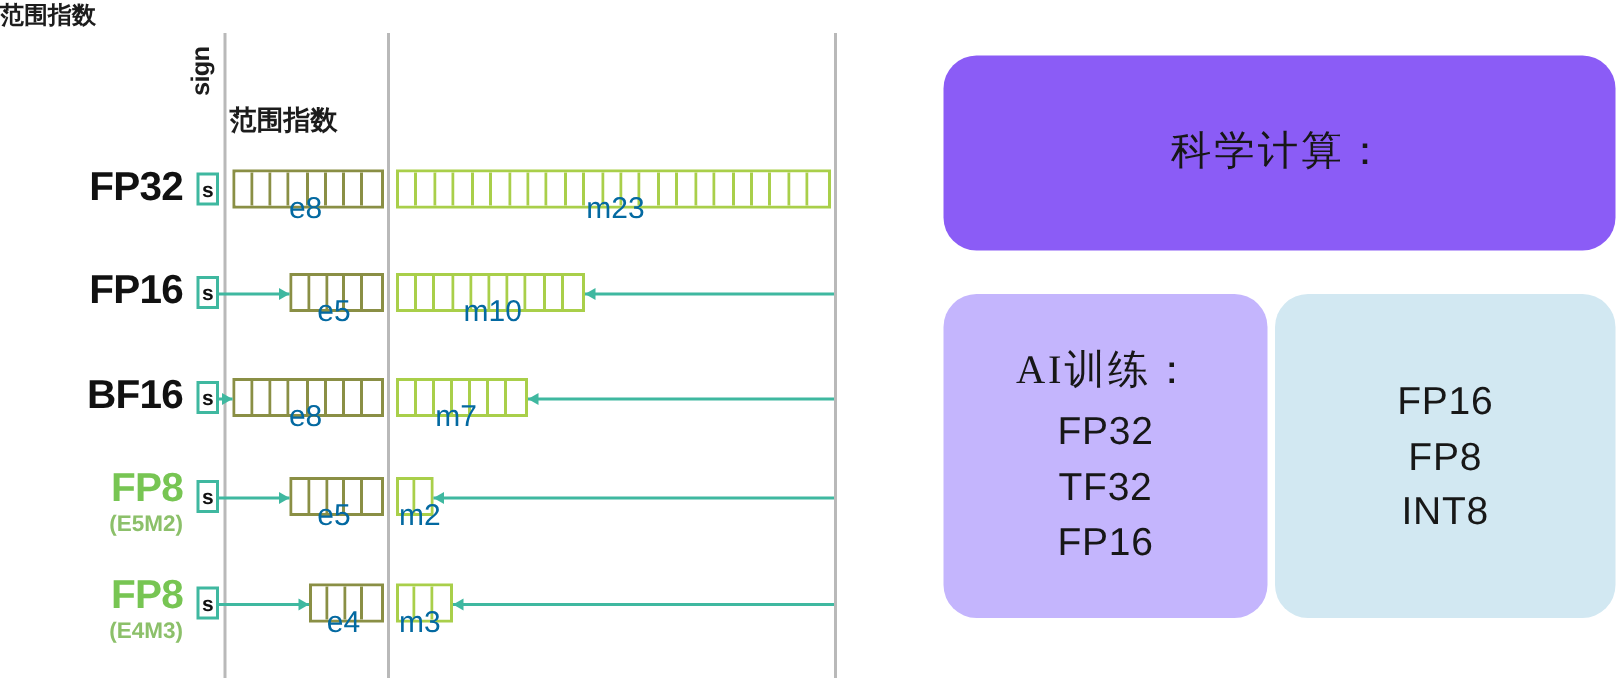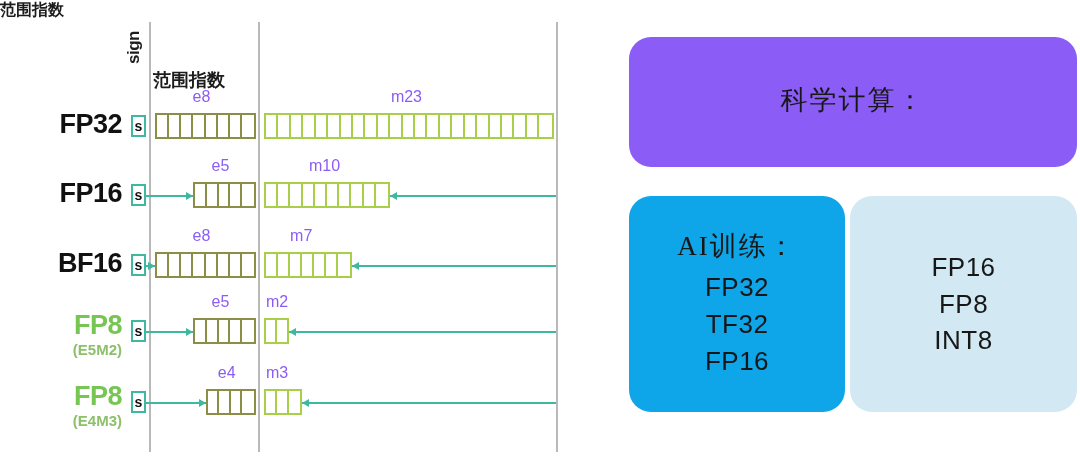--- a/index.html
+++ b/index.html
@@ -119,23 +119,24 @@
   .bits.exp .cell { border-right: 2px solid #8a8f45; }
   .bits.exp .cell:last-child { border-right: none; }
   .bits.mant {
     border: 2px solid #a9cf4a;
   }
   .bits.mant .cell { border-right: 2px solid #a9cf4a; }
   .bits.mant .cell:last-child { border-right: none; }
 
   .bits-tag {
     position: absolute;
-    font-size: 16px;
-    color: #8b5cf6;
-    white-space: nowrap;
+    font-size: 20px;
+    color: #0369a1;
+    white-space: nowrap;
+    margin-top: 40px;
   }
 
   
   #right-panel {
     position: absolute;
     left: 620px; top: 0;
     width: 460px; height: 464px;
   }
   .card {
     position: absolute;
@@ -324,21 +325,21 @@
         </div>
       </div>
   </div>
 
   <div id="right-panel">
 
     <div class="card" id="card-sci" style="background: #8b5cf6;">
       <div class="title">科学计算：</div>
     </div>
 
-    <div class="card" id="card-train" style="background: #0ea5e9;">
+    <div class="card" id="card-train" style="background: #c4b5fd;">
       <div class="title">AI训练：</div>
       <div class="item">FP32</div>
       <div class="item">TF32</div>
       <div class="item">FP16</div>
     </div>
 
     <div class="card" id="card-infer" style="background: rgb(210, 232, 242);">
       <div class="item">FP16</div>
       <div class="item">FP8</div>
       <div class="item">INT8</div>

